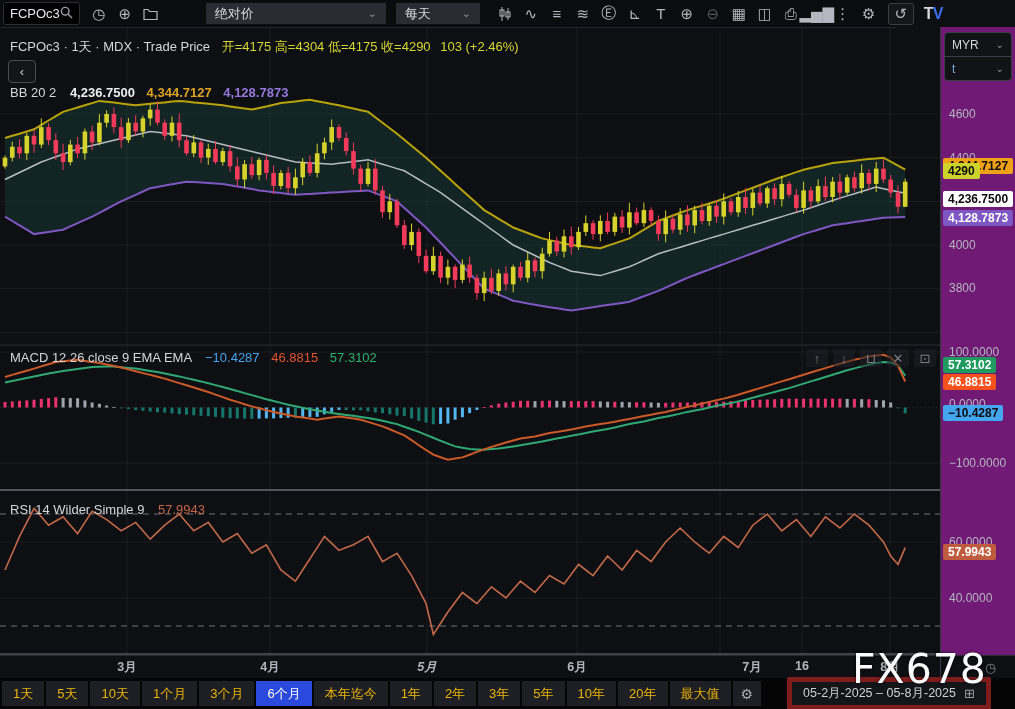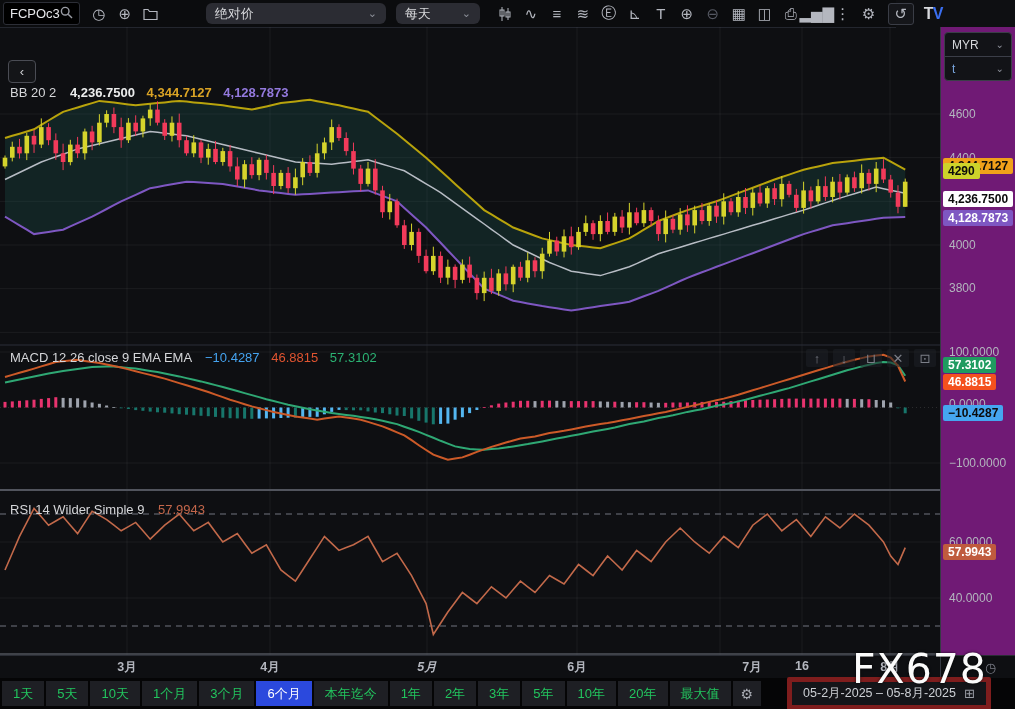--- a/index.html
+++ b/index.html
@@ -9,21 +9,21 @@
 
   
   #toolbar{position:absolute;top:0;left:0;width:896px;height:27px;background:#0b0c0e;
            border-bottom:1px solid #23262e;display:flex;align-items:center;}
   .symbox{width:118px;height:21px;margin:0 6px 0 3px;background:#000;border:1px solid #2c2e36;border-radius:3px;
           display:flex;align-items:center;justify-content:space-between;padding:0 6px;font-size:13px;color:#e6e7ea;}
   .tbi{width:26px;height:22px;display:flex;align-items:center;justify-content:center;color:#b4b7bf;
        font-size:15px;cursor:pointer;flex:none;}
   .tbi.dim{color:#565963;}
   .tbi.boxed{border:1px solid #3a3d46;border-radius:3px;background:#15161a;margin-left:6px;width:24px;height:20px;}
-  .dd{height:21px;background:#2b2c33;border-radius:6px;display:flex;align-items:center;justify-content:space-between;
+  .dd{height:21px;background:#2b2c33;border-radius:1px;display:flex;align-items:center;justify-content:space-between;
       padding:0 9px;font-size:13px;color:#d8d9dc;cursor:pointer;flex:none;}
   .dd .chev{color:#8d909a;font-size:11px;margin-left:10px;}
   .tvlogo{font-weight:bold;font-size:16px;letter-spacing:-1px;margin-left:10px;}
 
   
   .hdr{position:absolute;left:10px;font-size:13px;color:#d5d6d9;white-space:nowrap;z-index:5;}
   .hdr .y{color:#d6d737;}
   #collapse-btn{position:absolute;left:8px;top:60px;width:26px;height:21px;border:1px solid #4a4c54;border-radius:4px;
                 background:#141518;color:#cfd0d4;display:flex;align-items:center;justify-content:center;
                 font-size:13px;z-index:6;cursor:pointer;}
@@ -54,21 +54,21 @@
           border-top:1px solid #2a2d35;color:#777a83;font-size:13px;display:flex;align-items:center;padding-left:44px;}
 
   
   #time-axis{position:absolute;left:0;top:655px;width:940px;height:22px;border-top:1px solid #2a2d35;background:#0e0f12;}
   #time-axis span{position:absolute;top:3px;width:60px;margin-left:-30px;text-align:center;font-size:12.5px;
                   font-weight:bold;color:#b3b6be;}
 
   
   #bottom-bar{position:absolute;left:0;top:678px;width:1015px;height:31px;background:#050506;display:flex;
               align-items:center;padding-left:2px;box-sizing:border-box;}
-  .rng{height:25px;background:#1e1f24;color:#22c55e;font-size:13px;border:none;margin-right:2px;padding:0 11px;
+  .rng{height:25px;background:#1e1f24;color:#eab308;font-size:13px;border:none;margin-right:2px;padding:0 11px;
        display:flex;align-items:center;cursor:pointer;flex:none;}
   .rng.active{background:#2b49dd;color:#fff;}
   .rng.iconbtn{font-size:14px;color:#a7aab2;padding:0 8px;}
   #datebox{height:23px;margin-left:24px;border:5px solid #7f1d1d;background:#141519;border-radius:2px;
            display:flex;align-items:center;padding:0 11px;font-size:12.5px;color:#cdd0d5;gap:8px;cursor:pointer;}
   #datebox .cal{color:#9a9da5;font-size:13px;}
 
   
   #watermark{position:absolute;left:852px;top:645px;font-size:41px;color:#fbfbfb;z-index:9;
              letter-spacing:1px;text-shadow:0 0 3px rgba(0,0,0,.8);font-family:"DejaVu Sans",sans-serif;}
@@ -127,20 +127,25 @@
         <span class="tbi">◫</span>
         <span class="tbi">⎙</span>
         <span class="tbi">▂▅▇</span>
         <span class="tbi">⋮</span>
         <span class="tbi">⚙</span>
         <span class="tbi boxed">↺</span>
       </span>
     <span class="tvlogo"><span style="color:#d7d9dd">T</span><span style="color:#3a6ef0">V</span></span>
   </div>
 
+  <div class="hdr" style="top:38px">
+    <span>FCPOc3 · 1天 · MDX · Trade Price</span>
+    <span class="y" style="margin-left:8px">开=4175  高=4304  低=4175  收=4290</span>
+    <span class="y" style="margin-left:6px">103 (+2.46%)</span>
+  </div>
   <div id="collapse-btn">‹</div>
   <div class="hdr" style="top:85px">
     <span>BB 20 2</span>
     <span class="val-w" style="margin-left:10px">4,236.7500</span>
     <span class="val-up" style="margin-left:8px">4,344.7127</span>
     <span class="val-lo" style="margin-left:8px">4,128.7873</span>
   </div>
   <div class="hdr" style="top:350px">
     <span>MACD 12 26 close 9 EMA EMA</span>
     <span class="val-blue" style="margin-left:10px">−10.4287</span>

